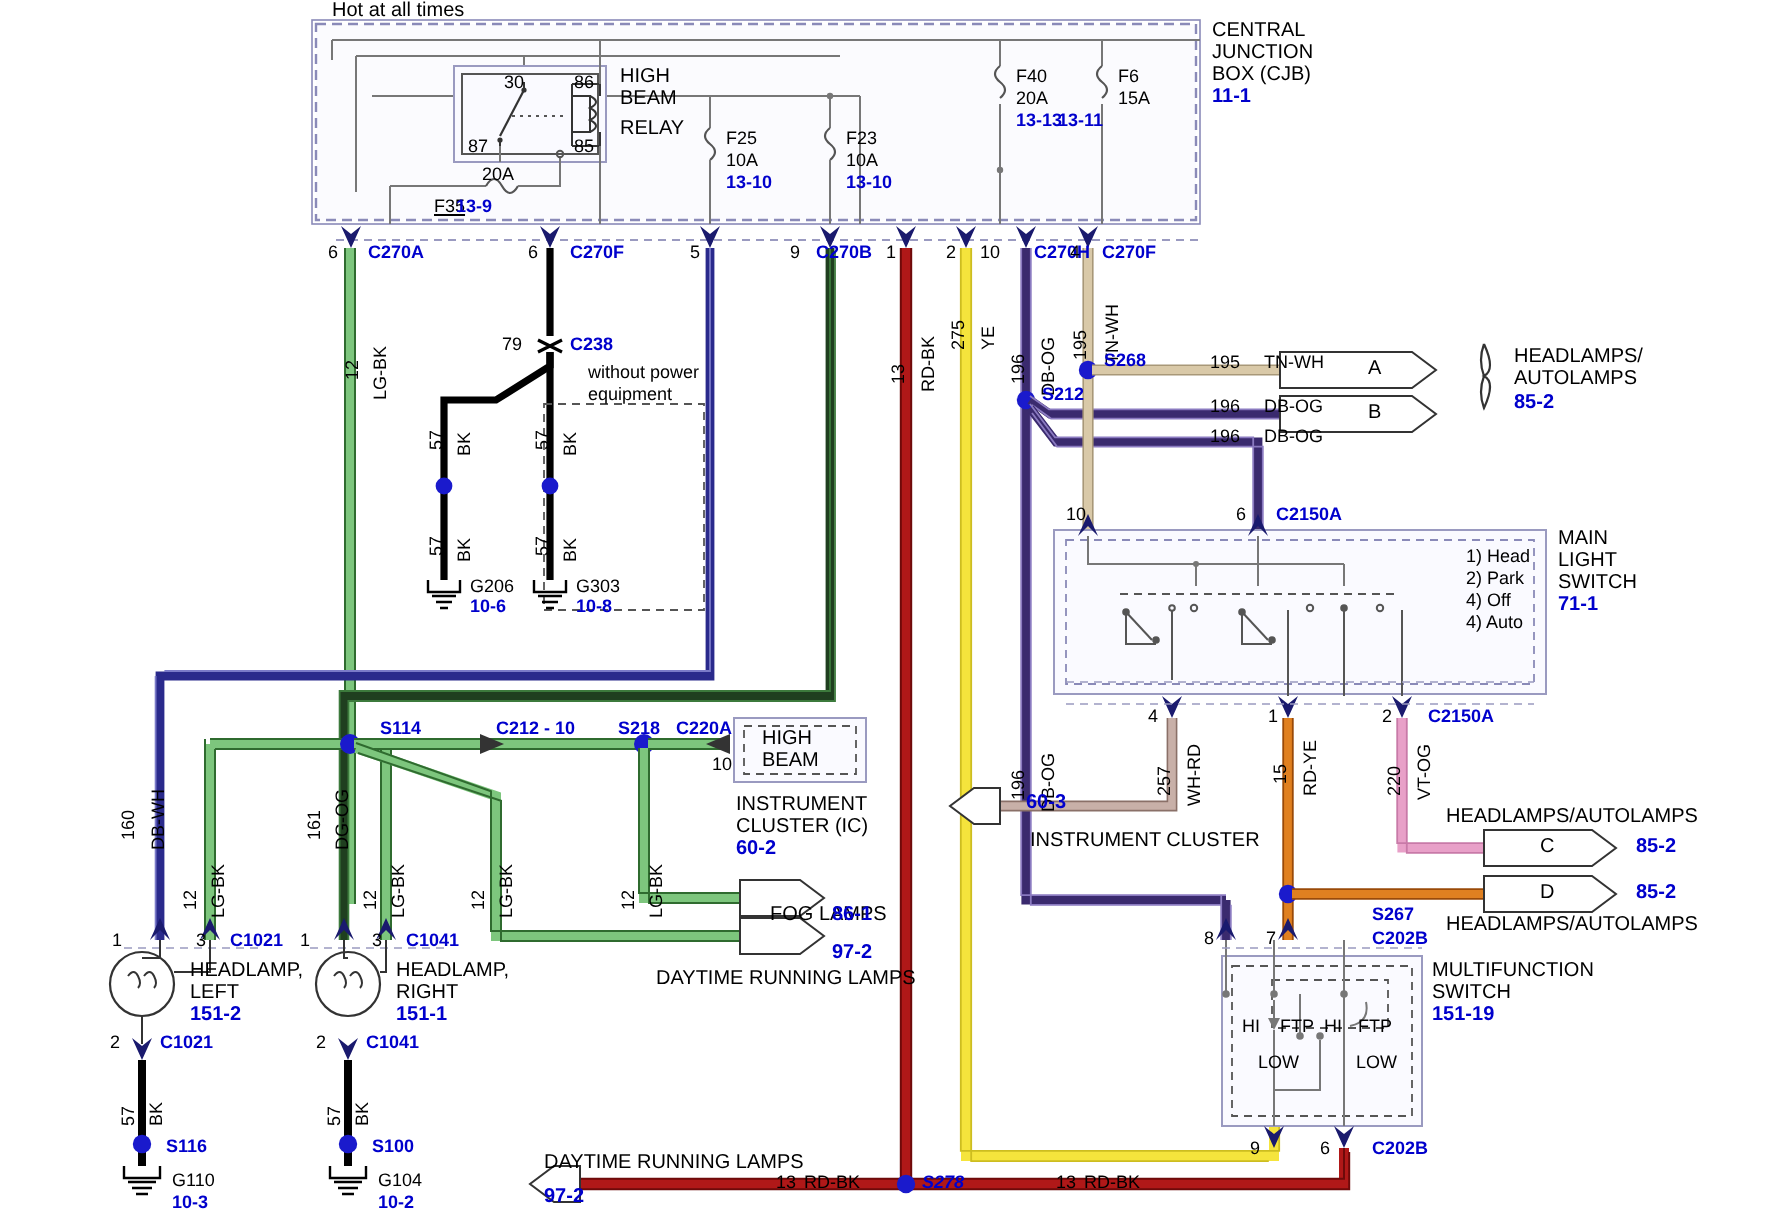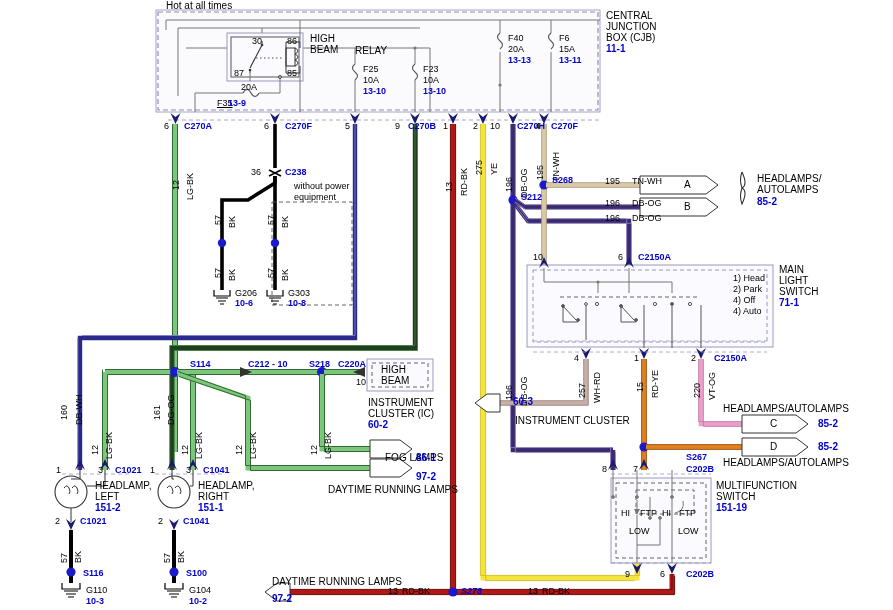--- a/index.html
+++ b/index.html
@@ -398,21 +398,21 @@
 
 <div class="lbl big" style="left:144px;top:1px;margin-left:22px;">Hot at all times</div>
 
 <div class="lbl big" style="left:606px;top:11px;">CENTRAL</div>
 <div class="lbl big" style="left:606px;top:22px;">JUNCTION</div>
 <div class="lbl big" style="left:606px;top:33px;">BOX (CJB)</div>
 <div class="lbl big blue" style="left:606px;top:44px;">11-1</div>
 
 <div class="lbl big" style="left:310px;top:34px;">HIGH</div>
 <div class="lbl big" style="left:310px;top:45px;">BEAM</div>
-<div class="lbl big" style="left:310px;top:46px;margin-left:45px;">RELAY</div>
+<div class="lbl big" style="left:310px;top:60px;">RELAY</div>
 <div class="lbl" style="left:252px;top:36px;">30</div>
 <div class="lbl" style="left:287px;top:36px;">86</div>
 <div class="lbl" style="left:234px;top:68px;">87</div>
 <div class="lbl" style="left:287px;top:68px;">85</div>
 
 <div class="lbl" style="left:217px;top:98px;text-decoration:underline;">F35</div>
 <div class="lbl" style="left:241px;top:82px;">20A</div>
 <div class="lbl blue" style="left:228px;top:98px;">13-9</div>
 
 <div class="lbl" style="left:363px;top:64px;">F25</div>
@@ -422,21 +422,21 @@
 <div class="lbl" style="left:423px;top:64px;">F23</div>
 <div class="lbl" style="left:423px;top:75px;">10A</div>
 <div class="lbl blue" style="left:423px;top:86px;">13-10</div>
 
 <div class="lbl" style="left:508px;top:33px;">F40</div>
 <div class="lbl" style="left:508px;top:44px;">20A</div>
 <div class="lbl blue" style="left:508px;top:55px;">13-13</div>
 
 <div class="lbl" style="left:559px;top:33px;">F6</div>
 <div class="lbl" style="left:559px;top:44px;">15A</div>
-<div class="lbl blue" style="left:559px;top:55px;">13-11</div>
+<div class="lbl blue" style="left:529px;top:55px;">13-11</div>
 
 <div class="lbl" style="left:164px;top:121px;">6</div>
 <div class="lbl blue" style="left:184px;top:121px;">C270A</div>
 <div class="lbl" style="left:264px;top:121px;">6</div>
 <div class="lbl blue" style="left:285px;top:121px;">C270F</div>
 <div class="lbl" style="left:345px;top:121px;">5</div>
 <div class="lbl" style="left:395px;top:121px;">9</div>
 <div class="lbl blue" style="left:408px;top:121px;">C270B</div>
 <div class="lbl" style="left:443px;top:121px;">1</div>
 <div class="lbl" style="left:473px;top:121px;">2</div>
@@ -453,21 +453,21 @@
 <div class="lbl vert" style="left:474px;top:175px;">275</div>
 <div class="lbl vert" style="left:489px;top:175px;">YE</div>
 <div class="lbl vert" style="left:504px;top:192px;">196</div>
 <div class="lbl vert" style="left:519px;top:198px;">DB-OG</div>
 <div class="lbl vert" style="left:535px;top:180px;">195</div>
 <div class="lbl vert" style="left:551px;top:182px;">TN-WH</div>
 
 <div class="lbl vert" style="left:504px;top:400px;">196</div>
 <div class="lbl vert" style="left:519px;top:406px;">DB-OG</div>
 
-<div class="lbl" style="left:251px;top:167px;">36</div>
+<div class="lbl" style="left:251px;top:167px;">79</div>
 <div class="lbl blue" style="left:285px;top:167px;">C238</div>
 <div class="lbl" style="left:294px;top:181px;">without power</div>
 <div class="lbl" style="left:294px;top:192px;">equipment</div>
 <div class="lbl blue" style="left:232px;top:239px;"></div>
 <div class="lbl blue" style="left:285px;top:239px;"></div>
 <div class="lbl vert" style="left:213px;top:225px;">57</div>
 <div class="lbl vert" style="left:227px;top:228px;">BK</div>
 <div class="lbl vert" style="left:266px;top:225px;">57</div>
 <div class="lbl vert" style="left:280px;top:228px;">BK</div>
 <div class="lbl vert" style="left:213px;top:278px;">57</div>

